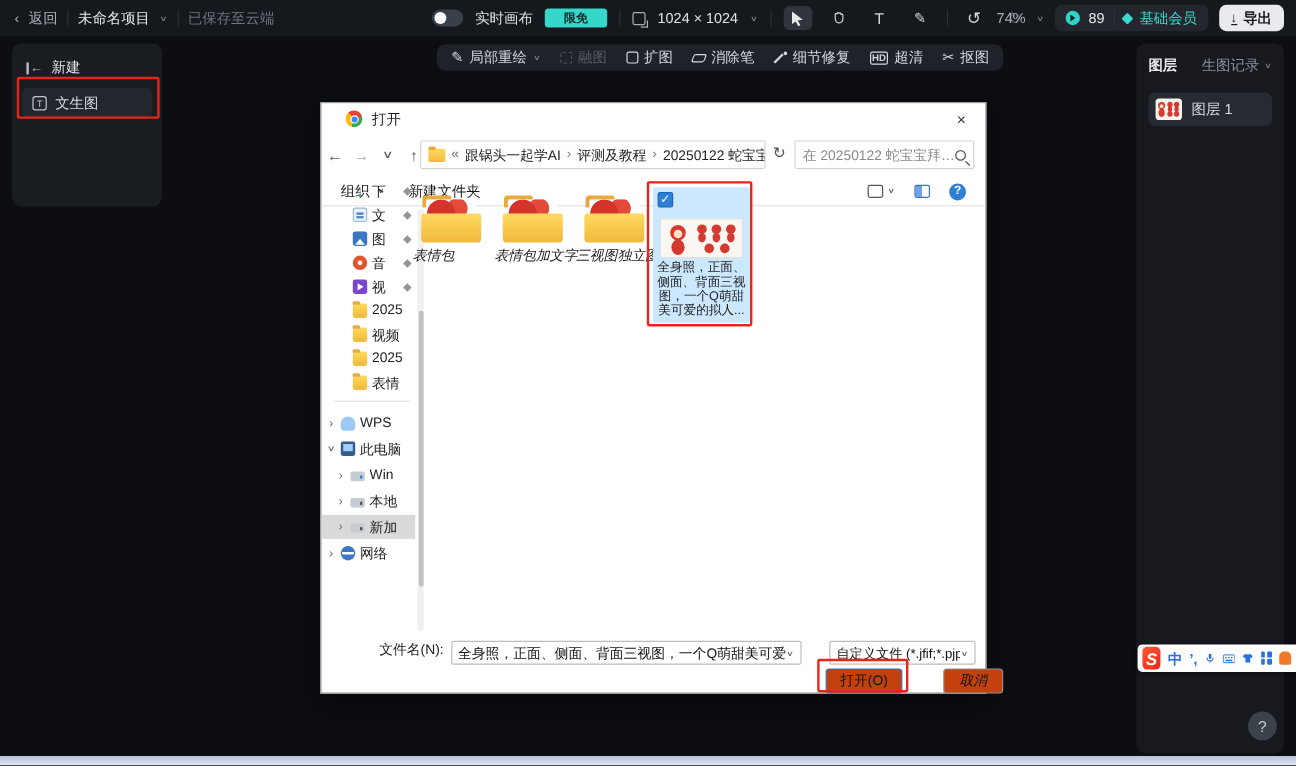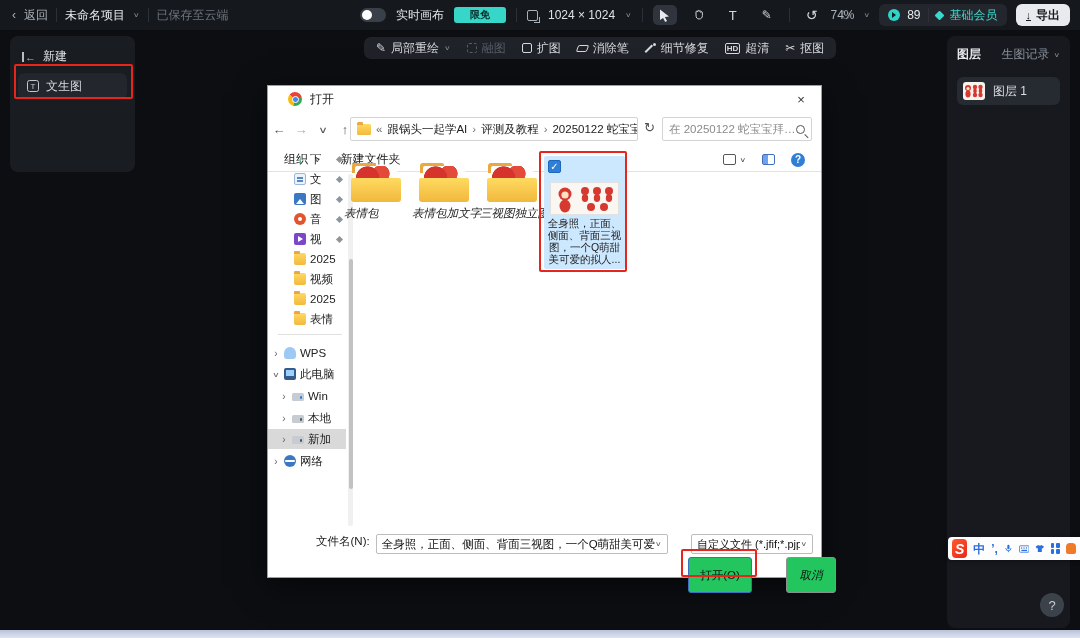--- a/index.html
+++ b/index.html
@@ -124,21 +124,21 @@
   #imgtile { position:absolute; left:276px; top:70px; width:81px; height:113px; background:#cce8ff; border-radius:2px; }
   .fcheck { position:absolute; left:4px; top:4px; width:13px; height:13px; background:#2f7fd6; border:1px solid #1b69bd; border-radius:2px; color:#fff; font-size:10px; line-height:12px; text-align:center; }
   .fthumb { position:absolute; left:7px; top:27px; width:67px; height:31px; background:#fff; box-shadow:0 0 0 1px #e1e1e1; }
   .fcap { position:absolute; left:3px; top:61px; width:75px; font-size:10.5px; line-height:12px; color:#1b1b1b; text-align:center; }
 
   
   .fnrow { position:absolute; left:0; top:448px; right:0; height:22px; display:flex; padding-left:48px; font-size:11.5px; color:#1a1a1a; }
   .fninput { width:292px; height:20px; border:1px solid #bdbdbd; border-radius:2px; margin-left:6px; display:flex; align-items:center; padding:0 5px; white-space:nowrap; overflow:hidden; color:#111; }
   .fninput .cdd { margin-left:auto; color:#666; flex:none; }
   .ftype { position:absolute; left:423px; top:448px; width:122px; height:20px; border:1px solid #bdbdbd; border-radius:2px; display:flex; align-items:center; padding:0 5px; white-space:nowrap; overflow:hidden; font-size:11px; color:#111; }
-  .btn { position:absolute; top:471px; height:36px; border:1px solid #8f8f8f; border-radius:3px; background:#22c55e; display:flex; align-items:center; justify-content:center; font-size:11.5px; color:#111; }
+  .btn { position:absolute; top:471px; height:21px; border:1px solid #8f8f8f; border-radius:3px; background:#c2410c; display:flex; align-items:center; justify-content:center; font-size:11.5px; color:#111; }
   #openbtn { left:420px; width:64px; border:1px solid #3f6fbf; }
   #cancelbtn { left:518px; width:50px;font-style:italic; }
 
   
   .redbox { position:absolute; border:2.5px solid #e8251a; z-index:60; border-radius:2px; }
 
   
   #imebar { position:absolute; left:948px; top:537px; width:132px; height:23px; background:#fdfdfd; border-radius:4px 0 0 4px; box-shadow:0 1px 4px rgba(0,0,0,.4); display:flex; align-items:center; gap:6px; padding:0 4px; z-index:70; }
   .slogo { width:19px; height:19px; border-radius:4px; background:linear-gradient(135deg,#ff5a2d,#e8251a); color:#fff; font-weight:bold; font-size:14px; font-style:italic; display:flex; align-items:center; justify-content:center; }
   .ime-ic { color:#2a6fdb; font-size:12px; font-weight:bold; line-height:1; }

